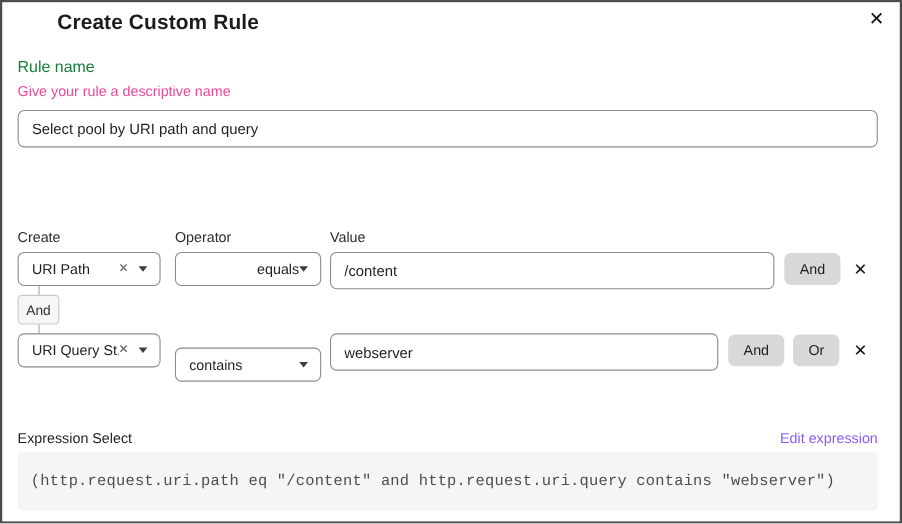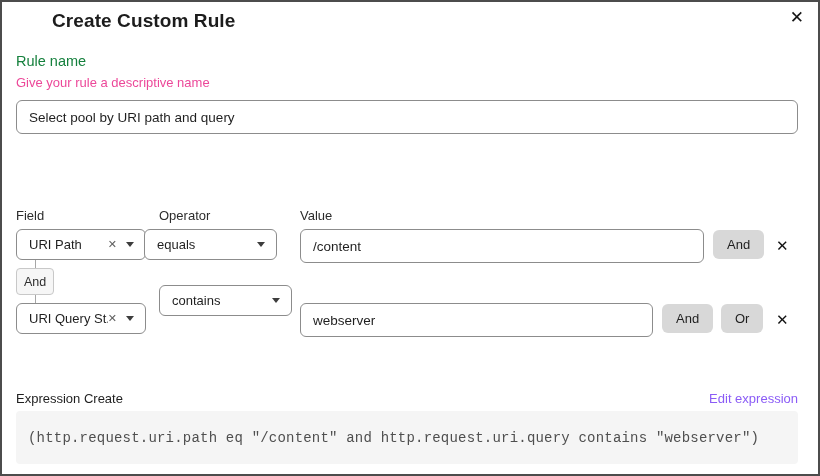--- a/index.html
+++ b/index.html
@@ -130,54 +130,54 @@
 <div class="dialog">
 
   <div class="abs dialog-title">Create Custom Rule</div>
   <div class="abs close-btn">✕</div>
 
   <div class="abs field-label" style="left:14px; top:51px;">Rule name</div>
   <div class="abs hint" style="left:14px; top:73px;">Give your rule a descriptive name</div>
   <input class="abs text-input" style="left: 14px; top: 98px; width: 782px;" type="text" value="Select pool by URI path and query">
 
 
-  <div class="abs col-label" style="left:14px; top:206px;">Field</div>
+  <div class="abs col-label" style="left:14px; top:206px;">Create</div>
   <div class="abs col-label" style="left:157px; top:206px;">Operator</div>
   <div class="abs col-label" style="left:298px; top:206px;">Value</div>
 
   <div class="abs select-control" style="left:14px; top:227px; width:130px;">
     <span class="select-text">URI Path</span>
     <span class="clear-x">✕</span>
     <span class="caret"></span>
   </div>
-  <div class="abs select-control" style="left:142px; top:227px; width:133px;">
+  <div class="abs select-control" style="left:157px; top:227px; width:133px;text-align:right;">
     <span class="select-text">equals</span>
     <span class="caret"></span>
   </div>
   <input class="abs text-input" style="left: 298px; top: 227px; width: 404px;" type="text" value="/content">
   <button class="abs gray-btn" style="left:711px; top:228px;">And</button>
   <div class="abs remove-x" style="left:774px; top:236px;">✕</div>
 
   <div class="abs connector-line" style="left:33px; top:258px; height:8px;"></div>
   <div class="abs connector-box" style="left:14px; top:266px;">And</div>
   <div class="abs connector-line" style="left:33px; top:293px; height:9px;"></div>
 
   <div class="abs select-control" style="left:14px; top:301px; width:130px;">
     <span class="select-text">URI Query St...</span>
     <span class="clear-x">✕</span>
     <span class="caret"></span>
   </div>
-  <div class="abs select-control" style="left:157px; top:283px; width:133px;">
+  <div class="abs select-control" style="left:157px; top:314px; width:133px;">
     <span class="select-text">contains</span>
     <span class="caret"></span>
   </div>
   <input class="abs text-input" style="left: 298px; top: 301px; width: 353px;" type="text" value="webserver">
   <button class="abs gray-btn" style="left:660px; top:302px;">And</button>
   <button class="abs gray-btn" style="left:719px; top:302px;">Or</button>
   <div class="abs remove-x" style="left:774px; top:310px;">✕</div>
 
-  <div class="abs expr-label" style="left:14px; top:389px;">Expression Create</div>
+  <div class="abs expr-label" style="left:14px; top:389px;">Expression Select</div>
   <a class="abs edit-link" style="right:20px; top:389px;">Edit expression</a>
   <div class="abs code-block" style="left:14px; top:409px;">
     <code class="code-text">(http.request.uri.path eq "/content" and http.request.uri.query contains "webserver")</code>
   </div>
 
 </div>
 
 </body></html>

